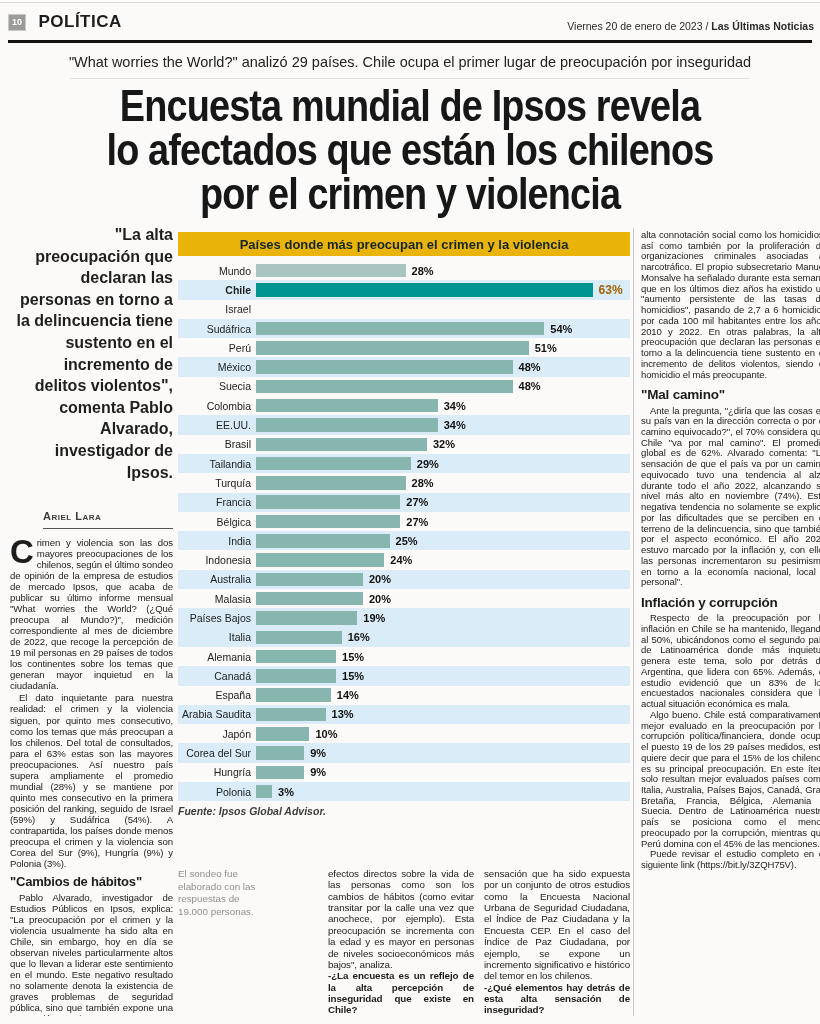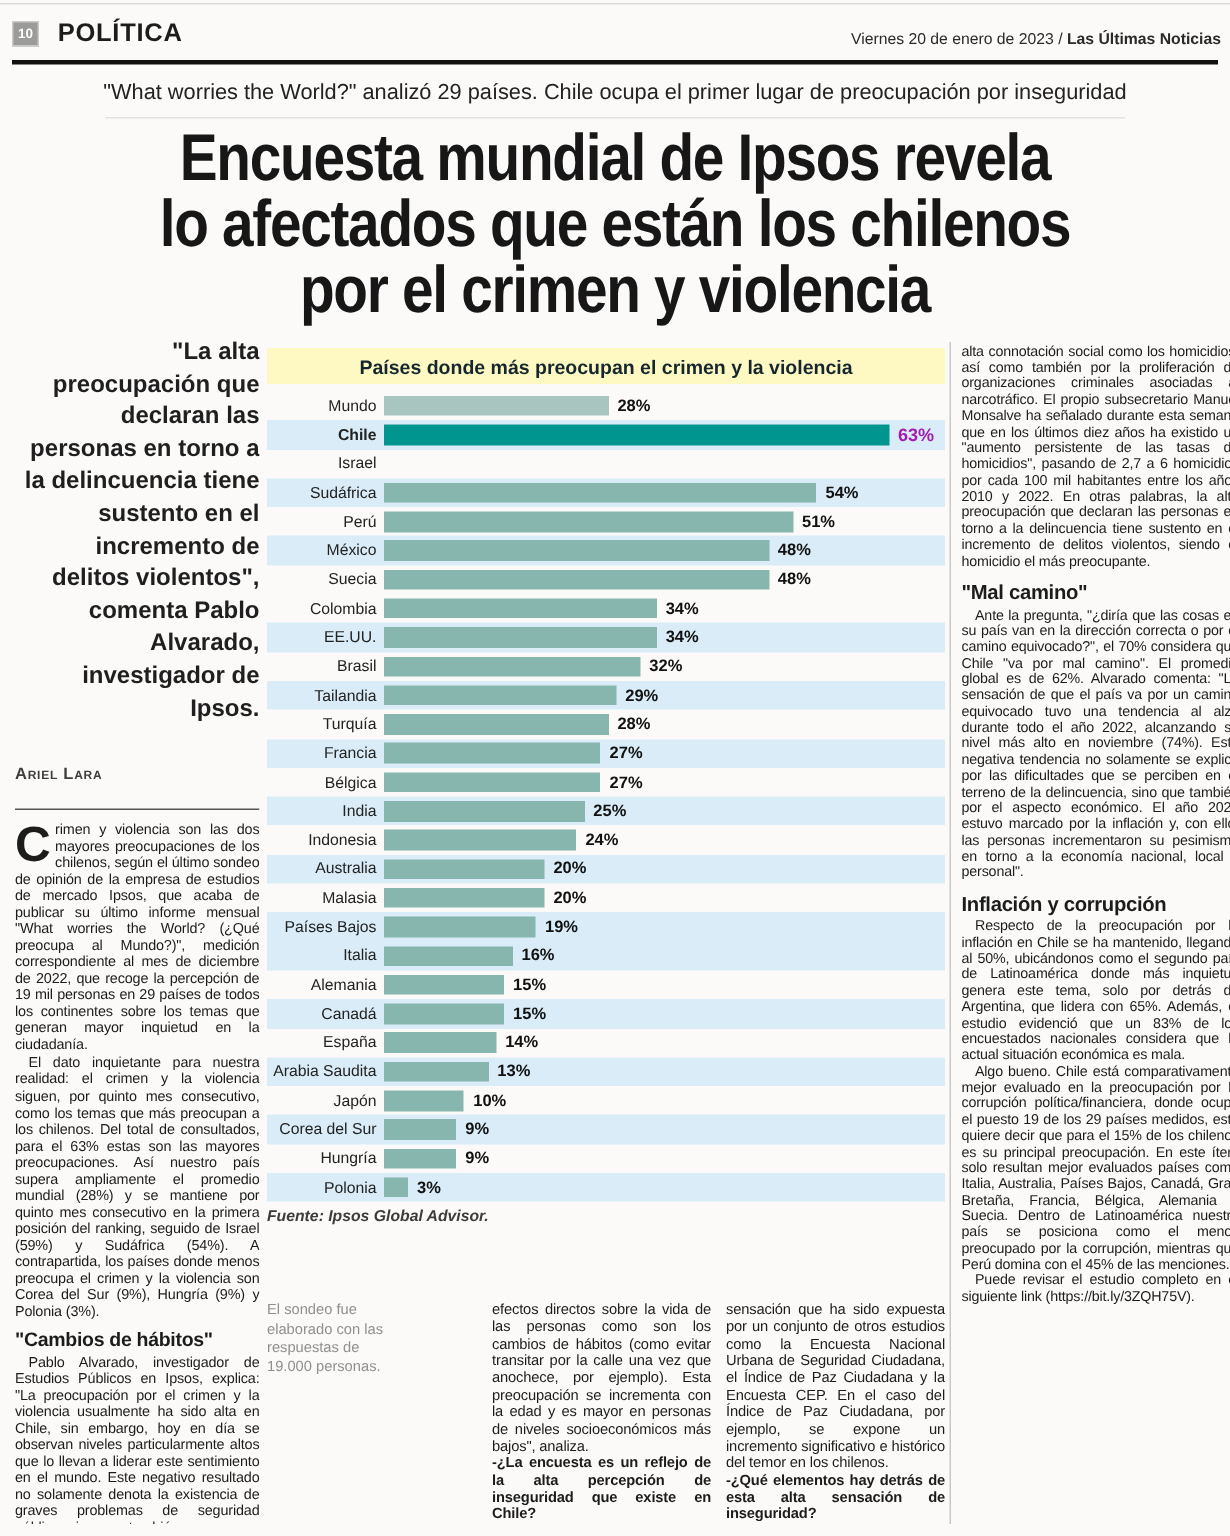--- a/index.html
+++ b/index.html
@@ -21,42 +21,42 @@
   .kickrule { position:absolute; left:70px; right:70px; top:78px; height:1px; background:#e3e2df; }
 
   .headline { position:absolute; left:0; width:100%; top:84px; text-align:center; }
   .headline .hl-inner { display:block; transform:scaleX(.86); transform-origin:50% 50%;
       font-size:44px; font-weight:bold; line-height:1.0; letter-spacing:-1px; color:#171717; white-space:nowrap; }
 
   
   .leftcol { position:absolute; left:10px; top:224px; width:163px; height:792px; overflow:hidden; }
   .pullquote { font-size:16px; font-weight:bold; line-height:1.35; text-align:right; color:#1f1f1f; min-height:272px; }
   .byline { margin-top:14px; font-variant:small-caps; font-weight:bold; font-size:11px; letter-spacing:.5px; color:#3d3d3d;
-            border-bottom:1px solid #555; padding-bottom:17px; }
+            border-bottom:1px solid #555; padding-bottom:6px;margin-left:33px; }
   .artcol { margin-top:8px; font-size:9.6px; line-height:1.15; text-align:justify; letter-spacing:-.1px; }
   .artcol p { margin-bottom:1px; }
   .artcol p.indent { text-indent:9px; }
   .dropcap { float:left; font-size:33px; font-weight:bold; line-height:.78; padding:2px 3px 0 0; }
   .subhead { font-size:13px; font-weight:bold; margin:6px 0 2px; text-align:left; letter-spacing:-.2px; }
 
   
   .chart { position:absolute; left:178px; top:232px; width:452px; }
-  .chart-title { background:#fef9c3; text-align:center; font-size:13px; font-weight:bold; color:#15272e;
+  .chart-title { background:#eab308; text-align:center; font-size:13px; font-weight:bold; color:#15272e;
                  padding:5px 0 4px; }
   .chart-rows { margin-top:5px; }
   .crow { display:flex; align-items:center; height:19.3px; }
   .crow.alt { background:#d9ecf7; }
   .clabel { flex:0 0 78px; text-align:right; font-size:10.5px; color:#222; padding-right:5px; white-space:nowrap; }
   .clabel.hl { font-weight:bold;padding-left:36px; }
   .cbarwrap { flex:1 1 auto; display:flex; align-items:center; position:relative; height:100%; }
   .cbar { height:13.5px; background:#87b6ae; }
   .cbar.mundobar { background:#a8c5bf; }
   .cbar.hlbar { background:#00968f; }
   .cval { font-size:11px; font-weight:bold; color:#111; margin-left:6px; white-space:nowrap; }
-  .cval.hlval { color:#a21caf; font-size:12px; }
+  .cval.hlval { color:#a16207; font-size:12px; }
   .chart-source { margin-top:4px; font-size:10.5px; font-style:italic; font-weight:bold; color:#3c3c3c; }
 
   
   .bottommid { position:absolute; left:178px; top:868px; width:452px; height:148px; display:flex; overflow:hidden; }
   .note { flex:0 0 88px; font-size:9.8px; line-height:1.3; color:#8f8f8d; }
   .bspacer { flex:0 0 62px; }
   .bcol { flex:0 0 146px; font-size:9.8px; line-height:1.16; text-align:justify; letter-spacing:-.1px; }
   .bcol + .bcol { margin-left:10px; }
   .bcol p { margin:0; }
   .bcol p.q { font-weight:bold; }

